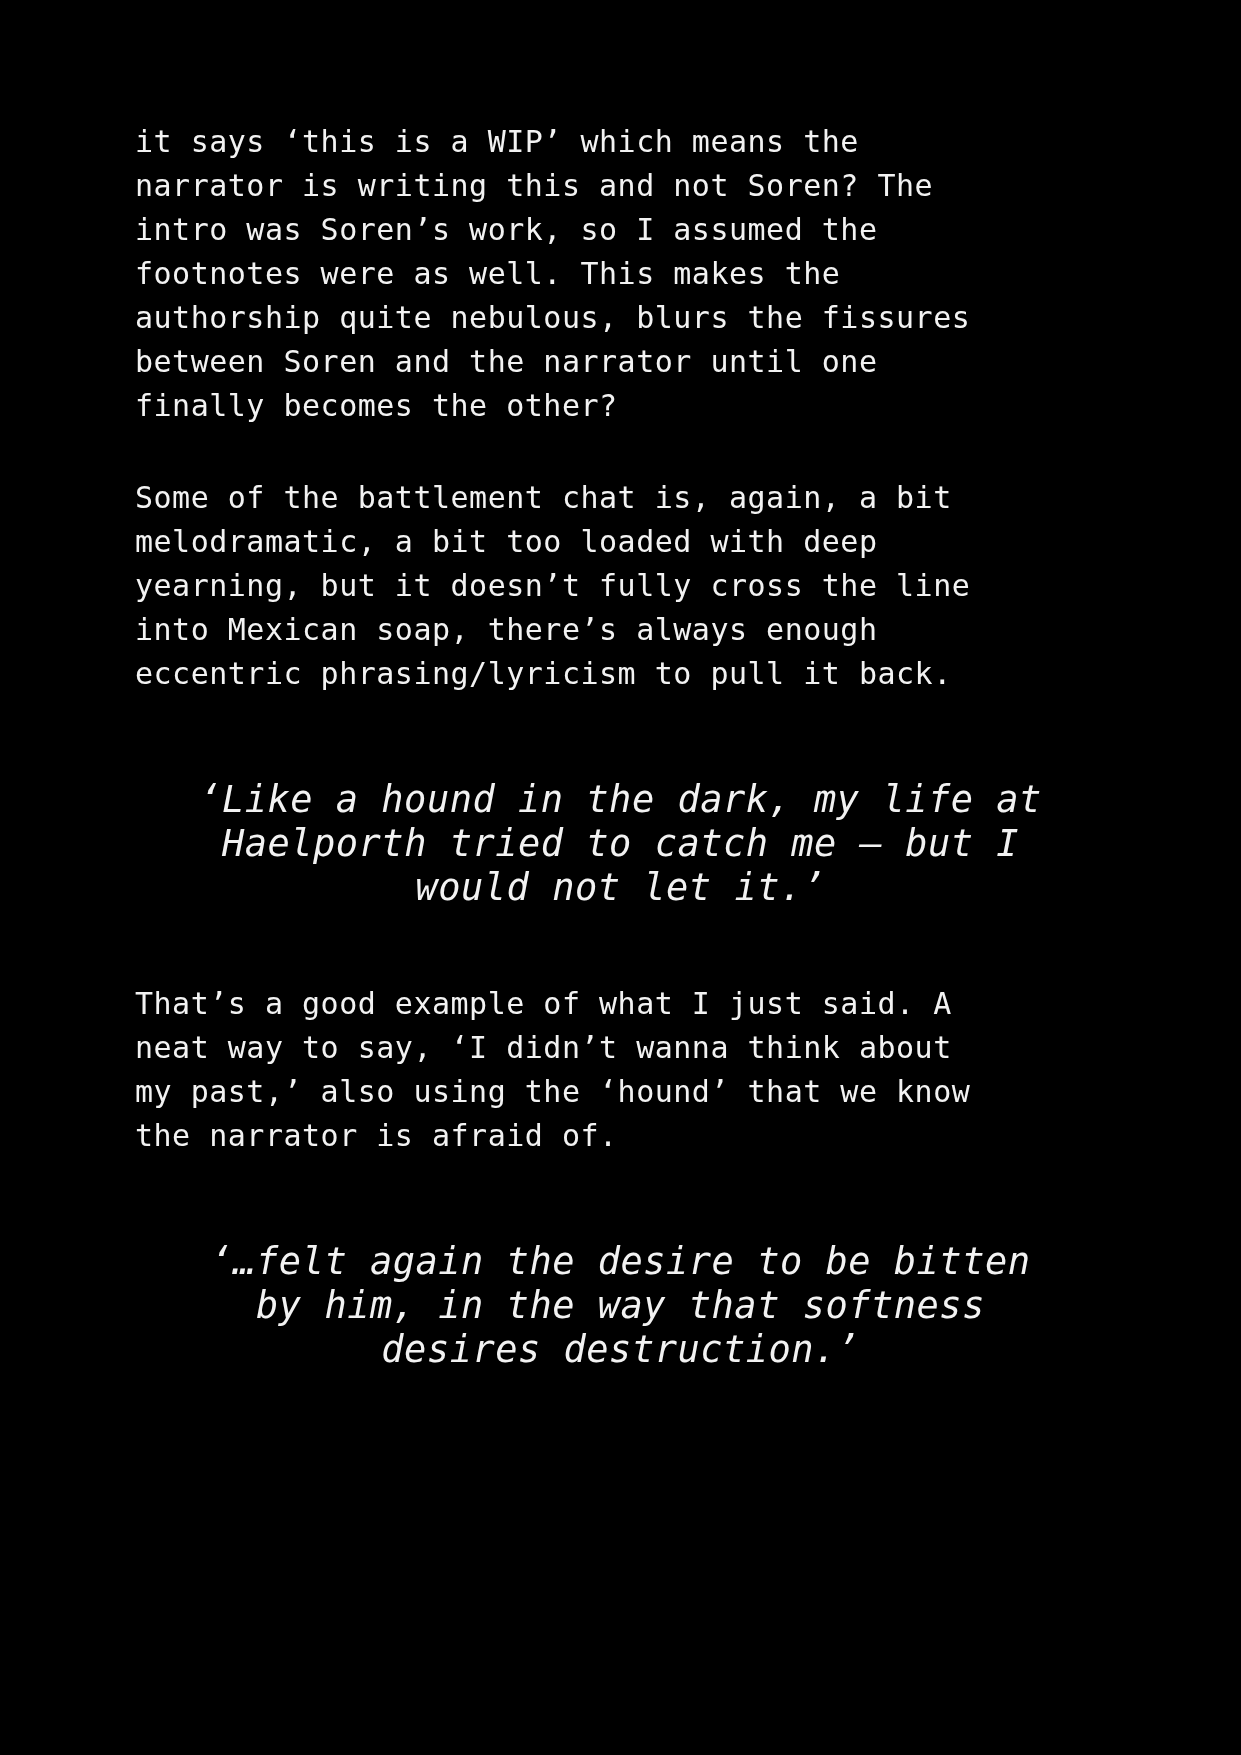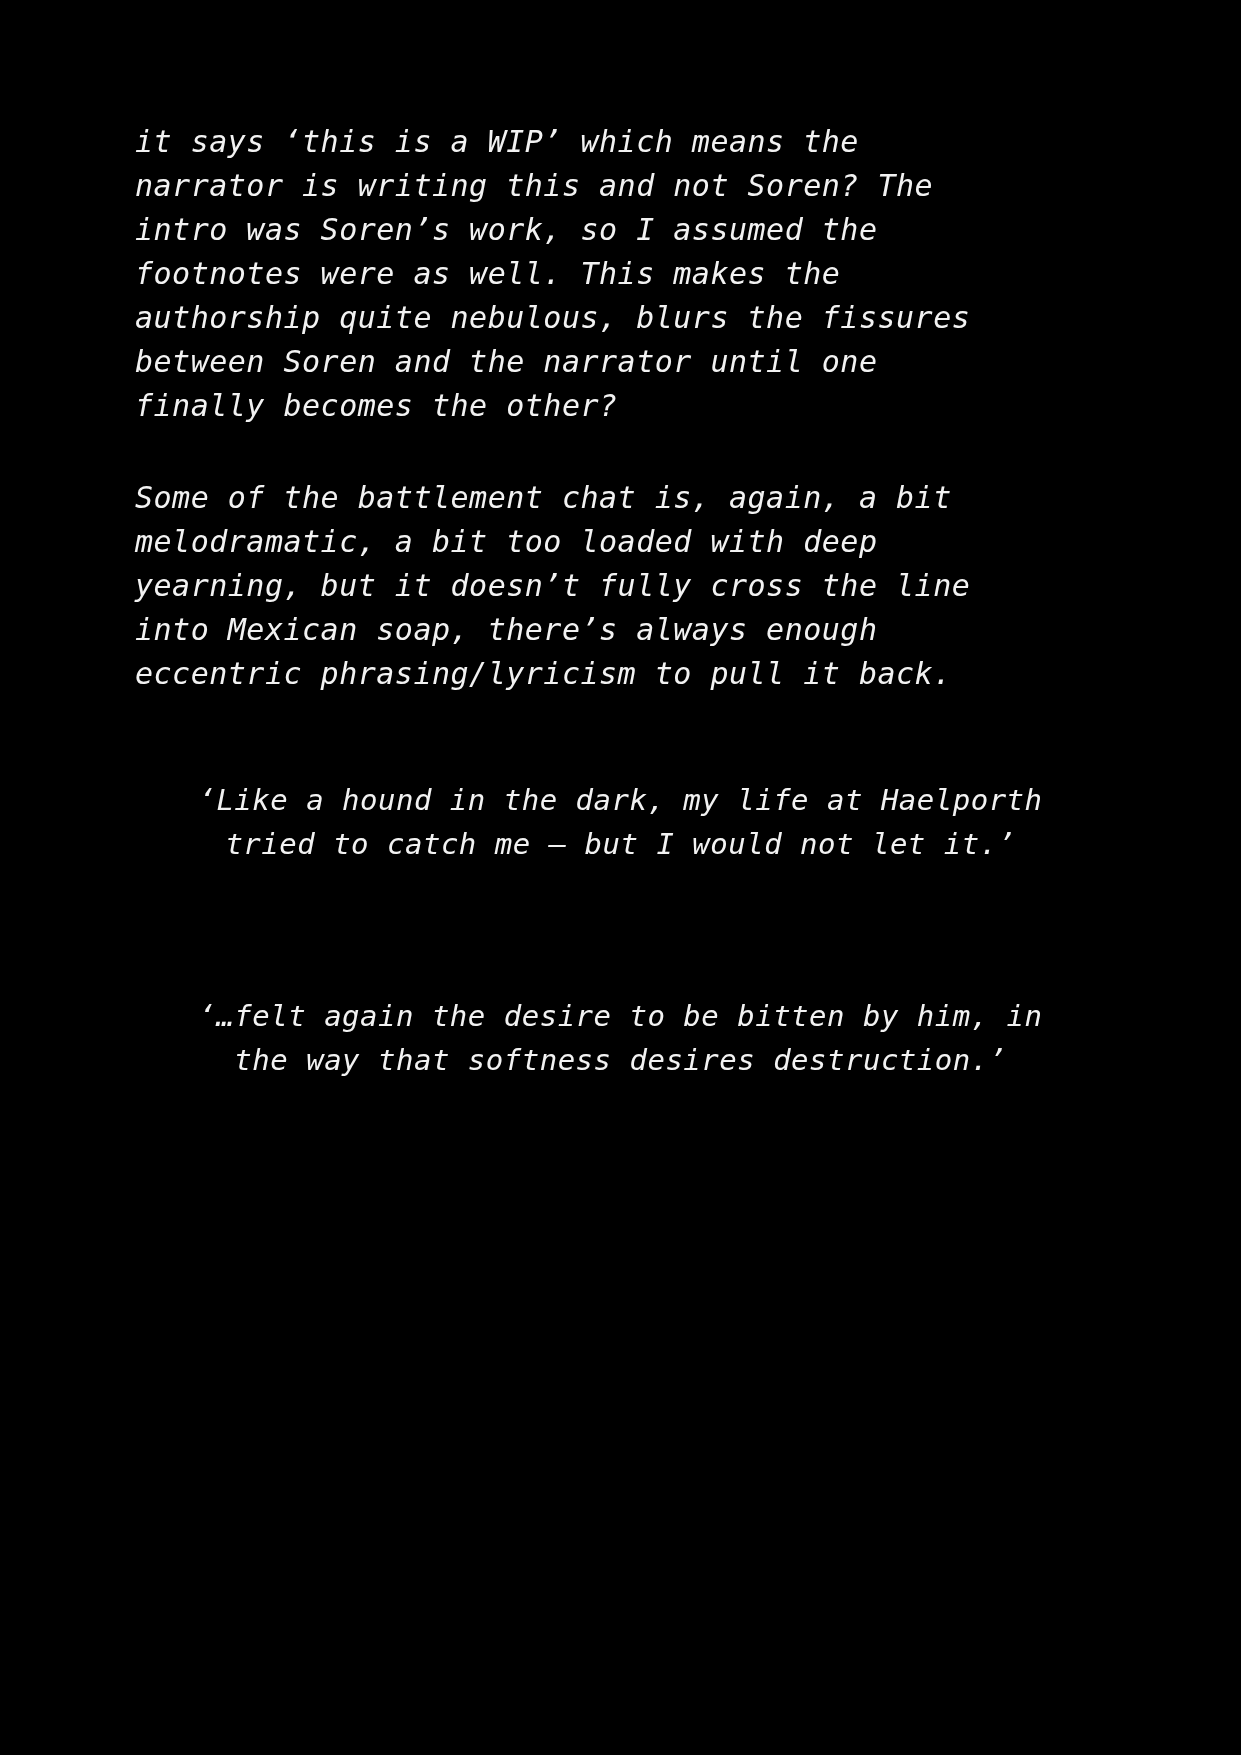--- a/index.html
+++ b/index.html
@@ -21,29 +21,28 @@
     padding: 120px 135px 0 135px;
   }
   .para {
     color: #f2f2f2;
     font-size: 30px;
     line-height: 44px;
     letter-spacing: 0.5px;
     margin: 0 0 26px 0;
     white-space: pre-wrap;
     max-width: 840px;
-    font-style: italic;
   }
   .para.wide {
     max-width: 860px;
     margin-top: 48px;
   }
   .quote {
     color: #f2f2f2;
-    font-size: 29px;
+    font-size: 37px;
     line-height: 44px;
     letter-spacing: 0.5px;
     font-style: italic;
     text-align: center;
     white-space: pre-wrap;
     margin: 0 auto;
     max-width: 850px;
   }
   .spacer-lg {
     height: 56px;
@@ -60,18 +59,19 @@
   <p class="para">it says ‘this is a WIP’ which means the narrator is writing this and not Soren? The intro was Soren’s work, so I assumed the footnotes were as well. This makes the authorship quite nebulous, blurs the fissures between Soren and the narrator until one finally becomes the other?</p>
 
   <p class="para wide">Some of the battlement chat is, again, a bit melodramatic, a bit too loaded with deep yearning, but it doesn’t fully cross the line into Mexican soap, there’s always enough eccentric phrasing/lyricism to pull it back.</p>
 
   <div class="spacer-lg"></div>
 
   <p class="quote">‘Like a hound in the dark, my life at Haelporth tried to catch me – but I would not let it.’</p>
 
   <div class="spacer-xl"></div>
 
+  <p class="para">That’s a good example of what I just said. A neat way to say, ‘I didn’t wanna think about my past,’ also using the ‘hound’ that we know the narrator is afraid of.</p>
 
   <div class="spacer-lg"></div>
 
   <p class="quote">‘…felt again the desire to be bitten by him, in the way that softness desires destruction.’</p>
 
 </div>
 
 </body></html>

